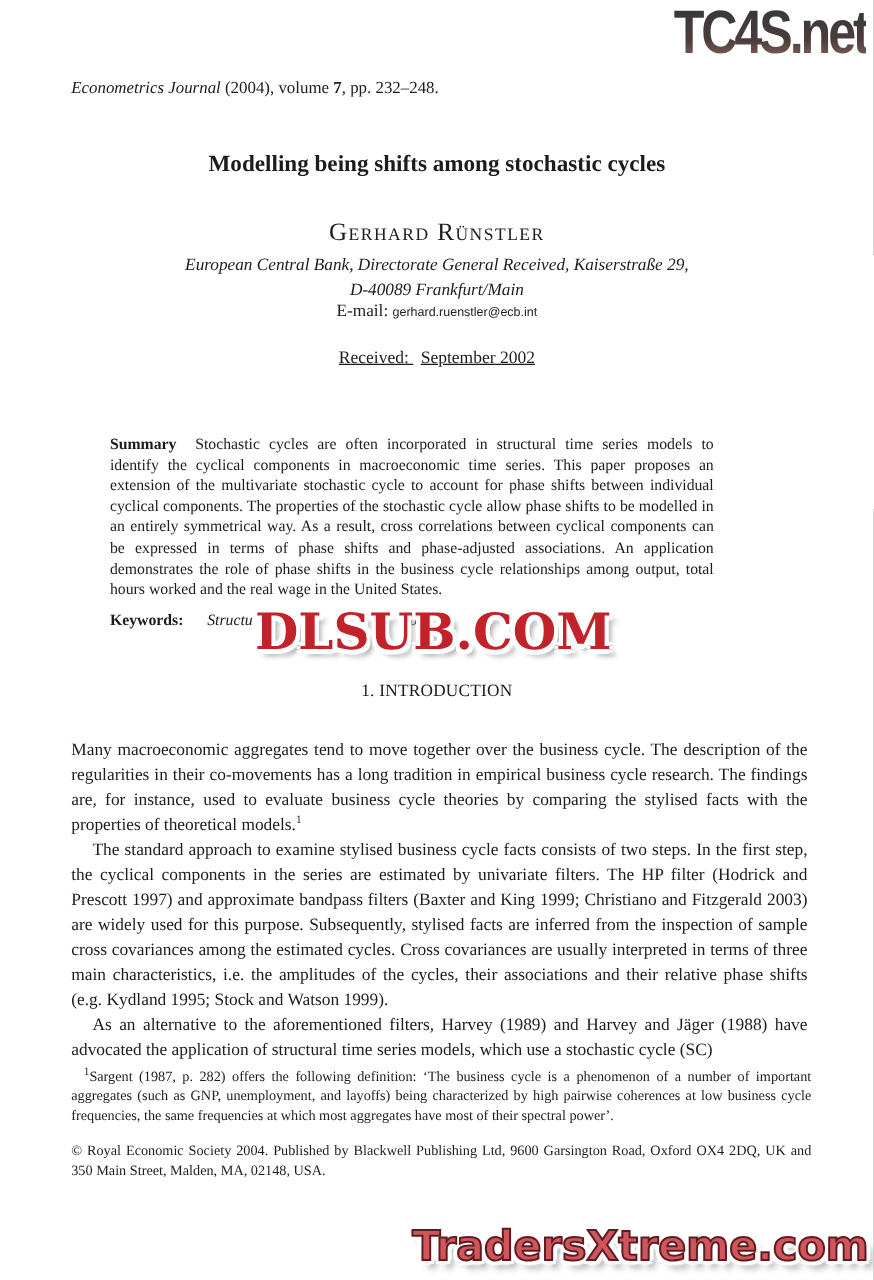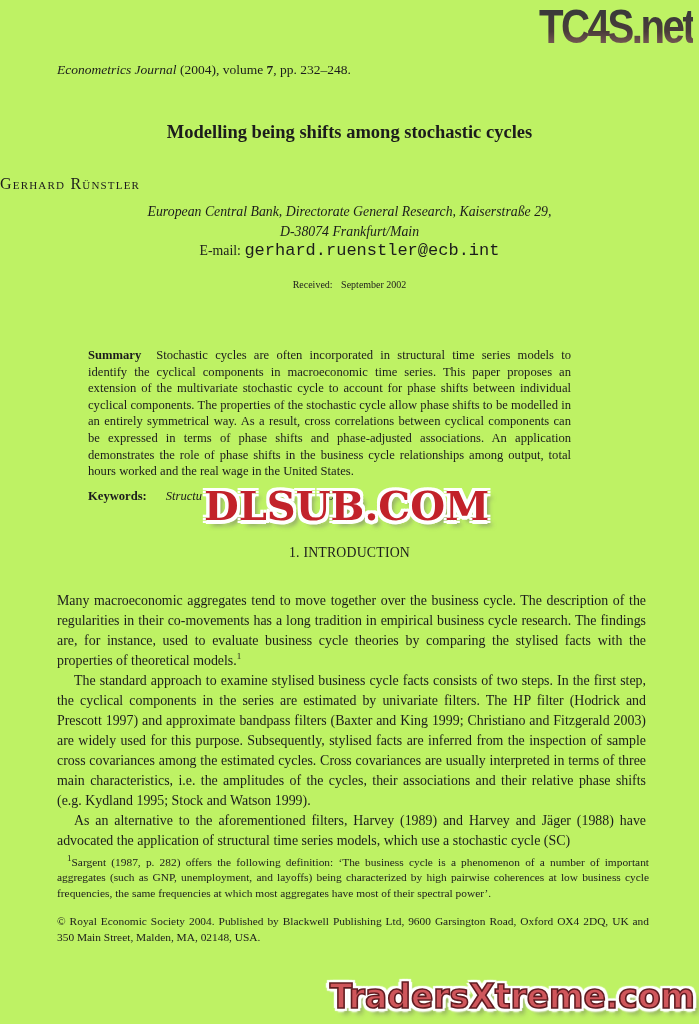--- a/index.html
+++ b/index.html
@@ -2,21 +2,21 @@
 <html><head>
 <meta charset="utf-8">
 <style>
   * { margin: 0; padding: 0; box-sizing: border-box; }
   html, body { background: #9a9a9a; }
   .page {
     position: relative;
     width: 699px;
     height: 1024px;
     margin: 0 auto;
-    background: #bef264;
+    background: #ffffff;
     overflow: hidden;
     font-family: "Liberation Serif", serif;
     color: #1c1c1c;
   }
 
   
   .wm-tc4s {
     position: absolute;
     top: -2px;
     right: 6px;
@@ -81,52 +81,53 @@
     top: 122px;
     left: 0; right: 0;
     text-align: center;
     font-size: 18.5px;
     font-weight: bold;
   }
   .author {
     position: absolute;
     top: 175px;
     left: 0; right: 0;
-    text-align: left;
-    font-size: 16px;
+    text-align: center;
+    font-size: 20px;
     font-variant: small-caps;
     letter-spacing: 1.2px;
   }
   .affil {
     position: absolute;
     top: 202px;
     left: 0; right: 0;
     text-align: center;
     font-style: italic;
     font-size: 13.8px;
     line-height: 19.5px;
   }
   .email-line {
     position: absolute;
     top: 241px;
     left: 0; right: 0;
     text-align: center;
     font-size: 13.8px;
   }
   .email-line .addr {
-    font-family: Liberation Mono, monospace;
-    font-size: 17px;
+    font-family: Liberation Sans, sans-serif;
+    font-size: 10px;
     text-align: right;
   }
   .received {
     position: absolute;
     top: 279px;
     left: 0; right: 0;
     text-align: center;
-    font-size: 10px;
+    font-size: 14px;
+    text-decoration: underline;
   }
   .received .rdate { margin-left: 6px; }
 
   
   .abstract {
     position: absolute;
     left: 88px;
     top: 347px;
     width: 483px;
     font-size: 12.6px;
@@ -189,22 +190,22 @@
 
   <div class="wm-tc4s">TC4S.net</div>
 
   <div class="masthead">
     <span class="jname">Econometrics Journal</span><span> (2004), volume </span><span class="vol">7</span><span>, pp. 232–248.</span>
   </div>
 
   <div class="title">Modelling being shifts among stochastic cycles</div>
   <div class="author">Gerhard Rünstler</div>
   <div class="affil">
-    <div>European Central Bank, Directorate General Research, Kaiserstraße 29,</div>
-    <div>D-38074 Frankfurt/Main</div>
+    <div>European Central Bank, Directorate General Received, Kaiserstraße 29,</div>
+    <div>D-40089 Frankfurt/Main</div>
   </div>
   <div class="email-line">
     <span>E-mail: </span><span class="addr">gerhard.ruenstler@ecb.int</span>
   </div>
   <div class="received">
     <span>Received: </span><span class="rdate">September 2002</span>
   </div>
 
   <div class="abstract">
     <span class="lbl">Summary</span><span>Stochastic cycles are often incorporated in structural time series models to identify the cyclical components in macroeconomic time series. This paper proposes an extension of the multivariate stochastic cycle to account for phase shifts between individual cyclical components. The properties of the stochastic cycle allow phase shifts to be modelled in an entirely symmetrical way. As a result, cross correlations between cyclical components can be expressed in terms of phase shifts and phase-adjusted associations. An application demonstrates the role of phase shifts in the business cycle relationships among output, total hours worked and the real wage in the United States.</span>

